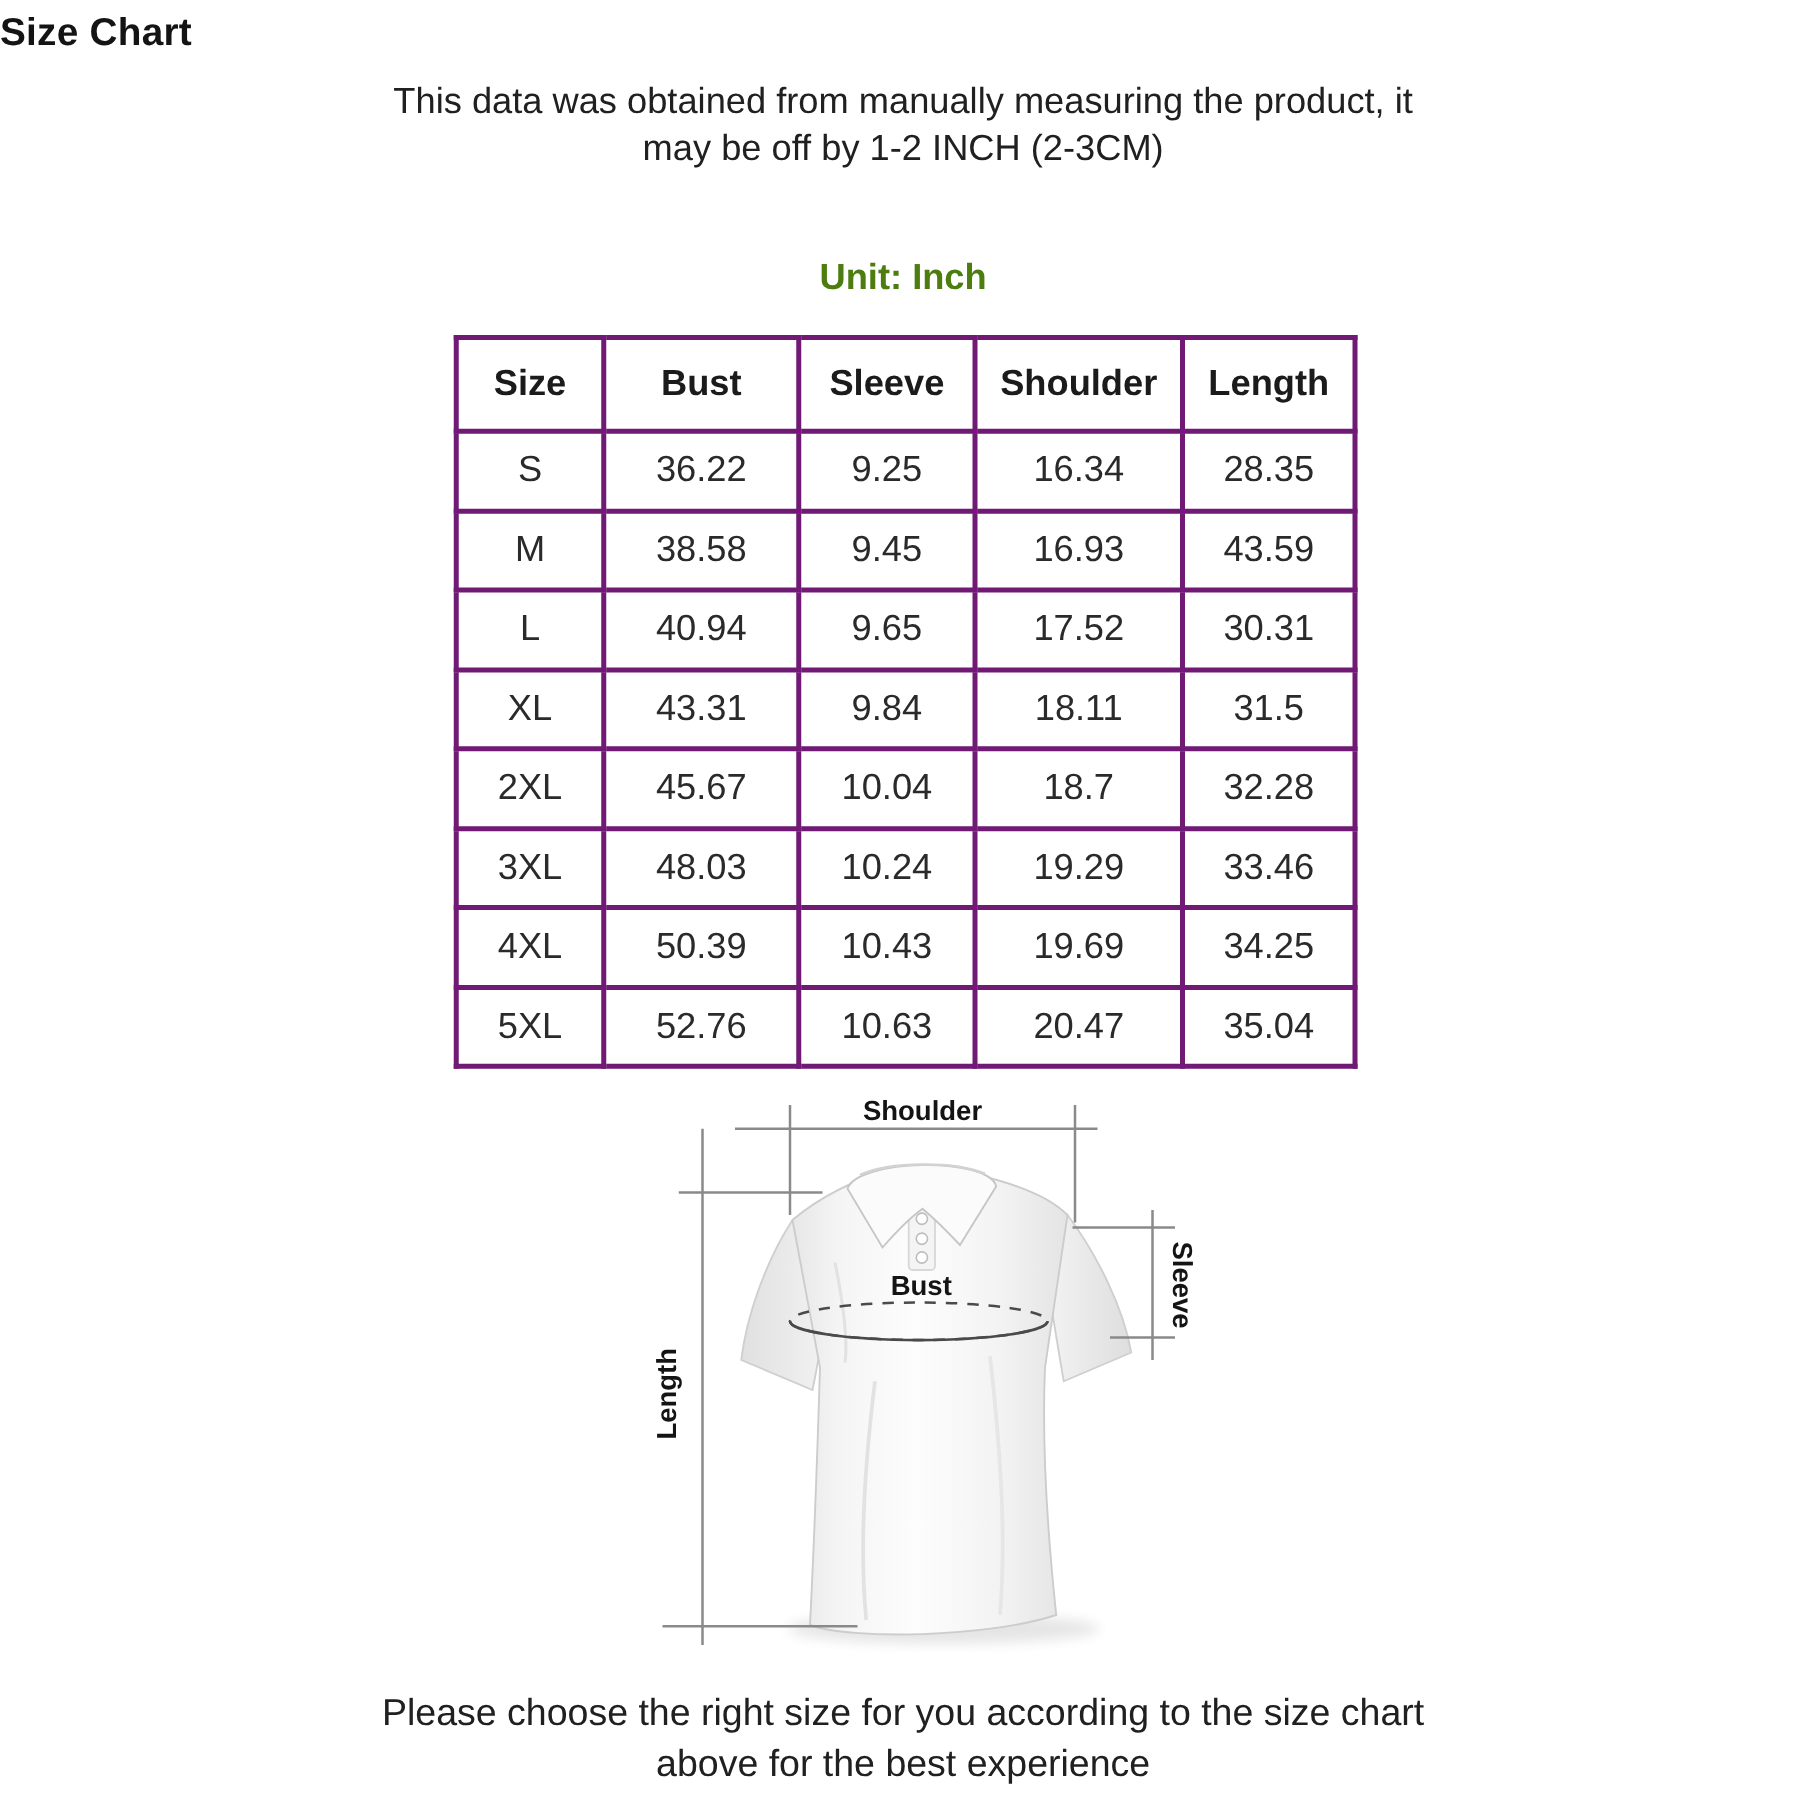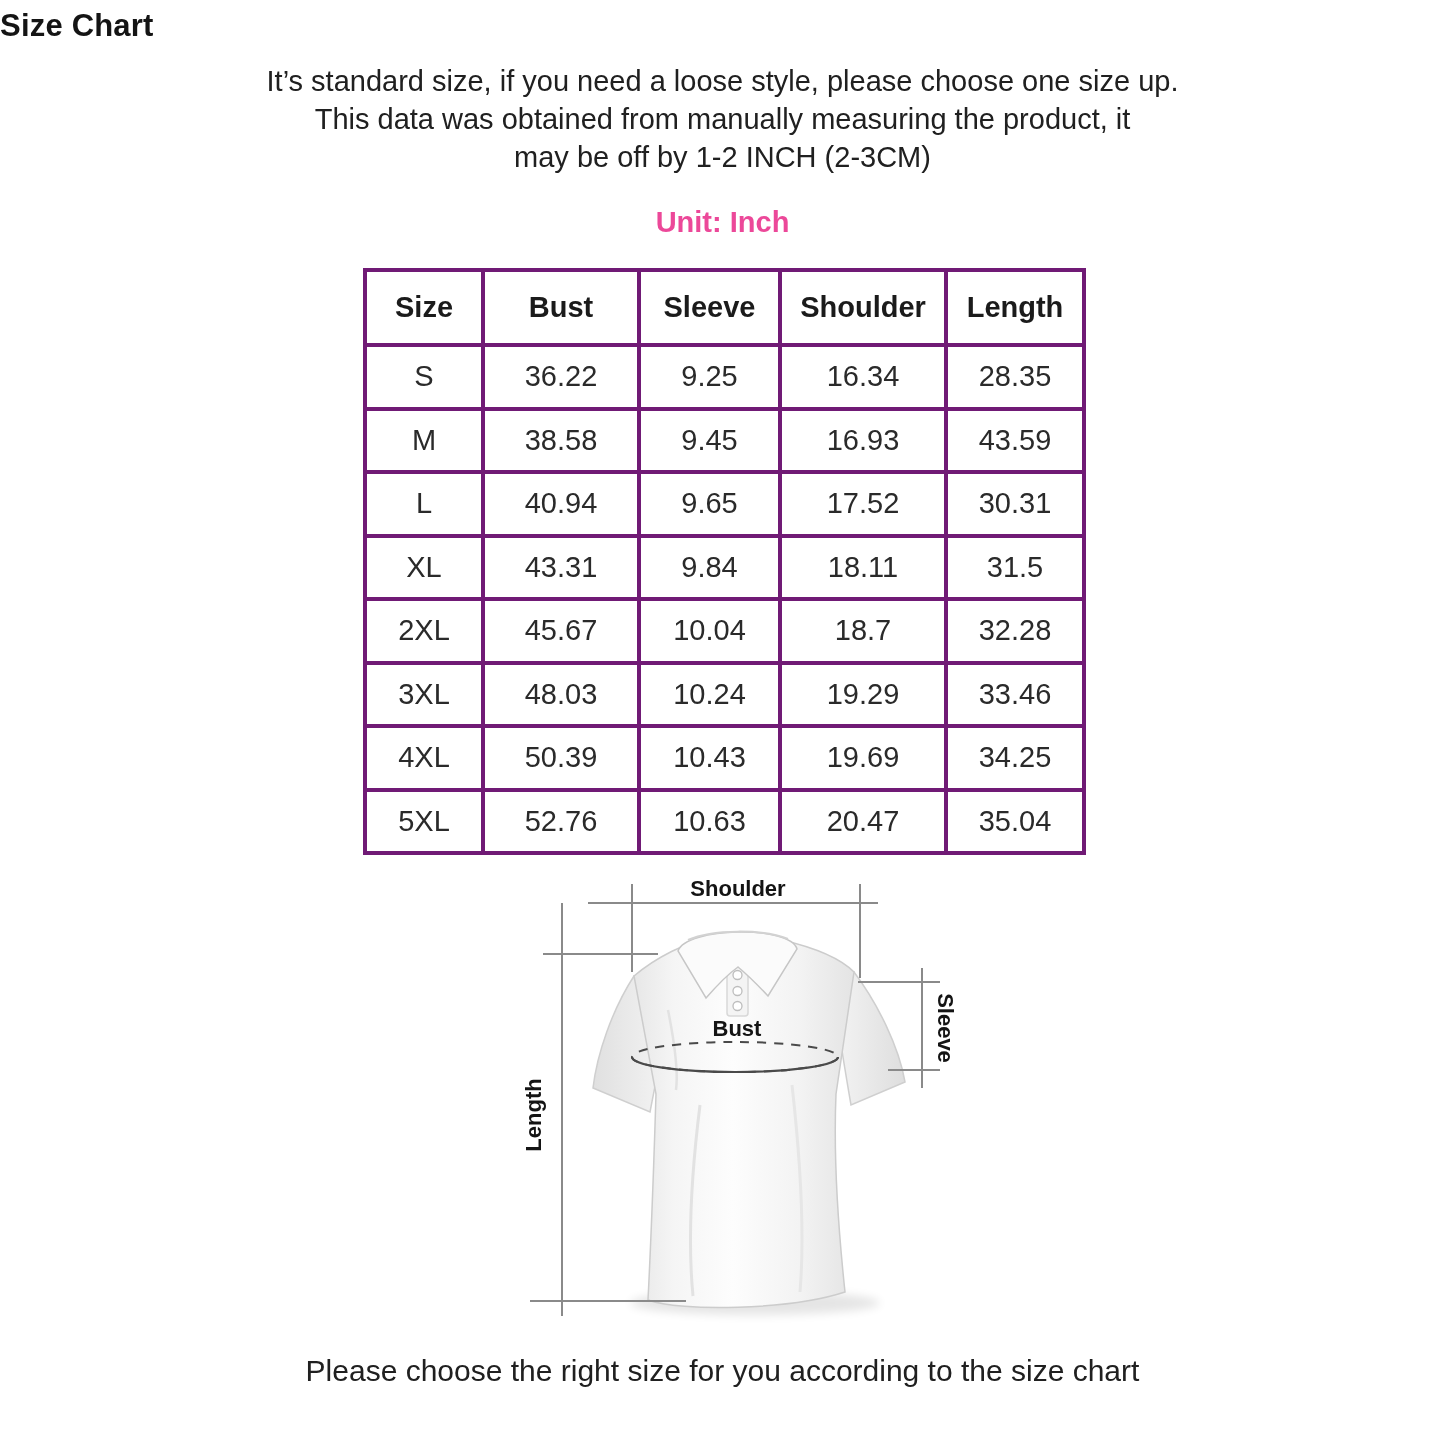--- a/index.html
+++ b/index.html
@@ -11,21 +11,21 @@
   .page-title{
     top:8px;left:0;width:1445px;text-align:left;
     font-size:31px;font-weight:bold;color:#141414;letter-spacing:.2px;
   }
   .intro{
     top:62px;left:0;width:1445px;text-align:center;
     font-size:29px;line-height:38px;color:#202020;
   }
   .unit-label{
     top:206px;left:0;width:1445px;text-align:center;
-    font-size:29px;font-weight:bold;color:#ec4899;
+    font-size:29px;font-weight:bold;color:#4d7c0f;
   }
   .table-wrap{top:268px;left:363px;width:719px;}
   table.size-table{
     border-collapse:collapse;table-layout:fixed;width:719px;
     background:#ffffff;
   }
   table.size-table th,table.size-table td{
     border:4px solid #701a75;text-align:center;vertical-align:middle;
     font-size:29px;color:#2a2a2a;padding:0;
   }
@@ -40,21 +40,20 @@
     font-family:"Liberation Sans","DejaVu Sans",sans-serif;
     font-size:22px;font-weight:bold;fill:#141414;
   }
 </style>
 </head>
 <body>
 
 <div class="abs page-title">Size Chart</div>
 
 <div class="abs intro">
-  <div>It’s standard size, if you need a loose style, please choose one size up.</div>
   <div>This data was obtained from manually measuring the product, it</div>
   <div>may be off by 1-2 INCH (2-3CM)</div>
 </div>
 
 <div class="abs unit-label">Unit: Inch</div>
 
 <div class="abs table-wrap">
   <table class="size-table">
     <colgroup>
       <col style="width:118px">
@@ -199,13 +198,14 @@
 
     <text class="dim-label" x="738" y="896" text-anchor="middle">Shoulder</text>
     <text class="dim-label" x="737" y="1036" text-anchor="middle">Bust</text>
     <text class="dim-label" x="938" y="1028" text-anchor="middle" transform="rotate(90 938 1028)">Sleeve</text>
     <text class="dim-label" x="541" y="1115" text-anchor="middle" transform="rotate(-90 541 1115)">Length</text>
   </svg>
 </div>
 
 <div class="abs footer-note">
   <div>Please choose the right size for you according to the size chart</div>
+  <div>above for the best experience</div>
 </div>
 
 </body></html>

